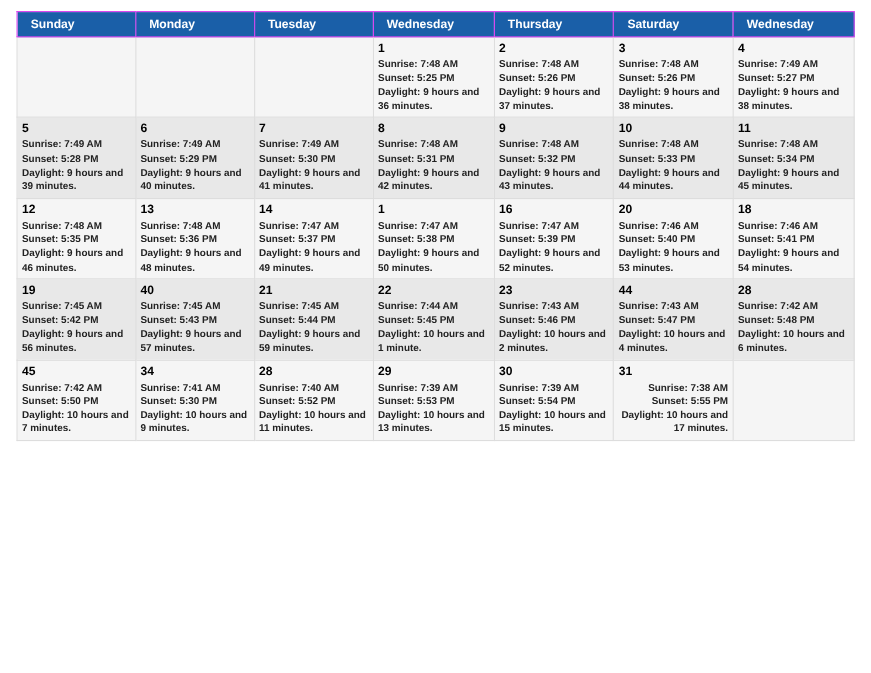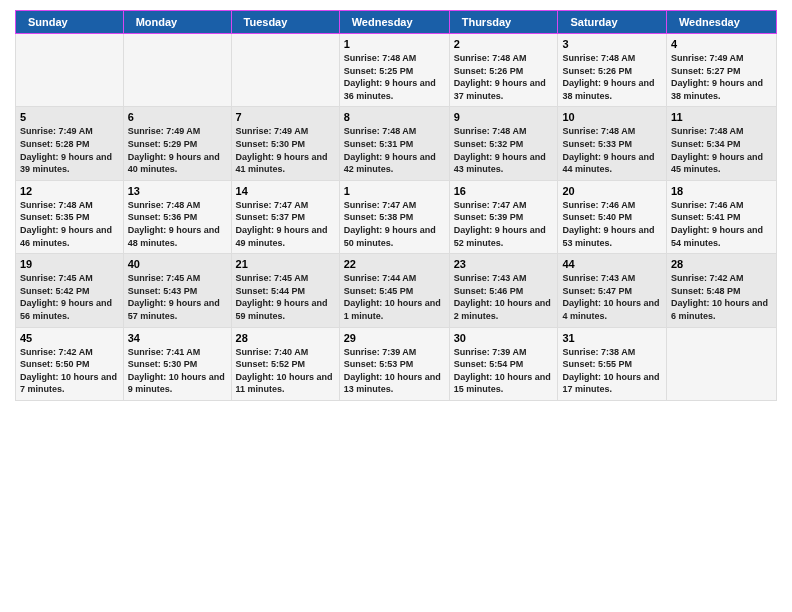--- a/index.html
+++ b/index.html
@@ -291,21 +291,21 @@
 Daylight: 10 hours and 13 minutes.</div>
           </td>
           <td>
             <span class="day-number">30</span>
             <div class="day-content" style="white-space: pre-line;">Sunrise: 7:39 AM
 Sunset: 5:54 PM
 Daylight: 10 hours and 15 minutes.</div>
           </td>
           <td>
             <span class="day-number">31</span>
-            <div class="day-content" style="white-space: pre-line;">Sunrise: 7:38 AM
+            <div class="day-content" style="white-space: pre-line; text-align: right;">Sunrise: 7:38 AM
 Sunset: 5:55 PM
 Daylight: 10 hours and 17 minutes.</div>
           </td>
           <td></td>
         </tr>
       </tbody>
   </table>
 </div>
 
 </body></html>

